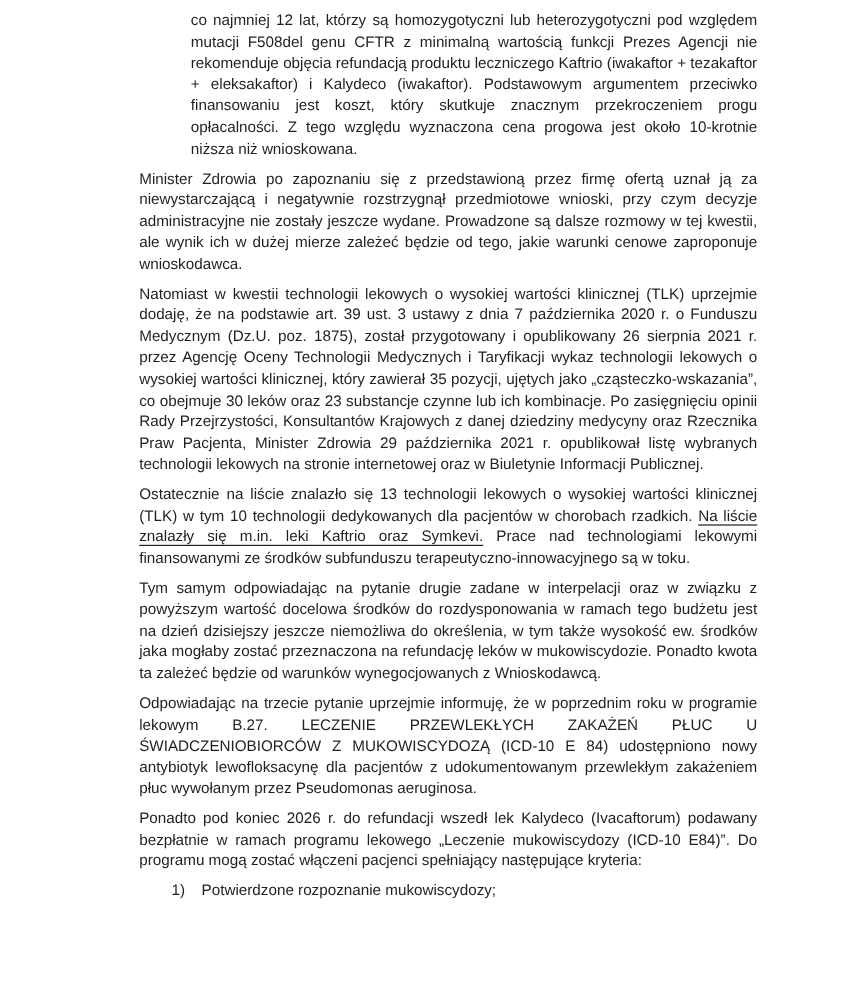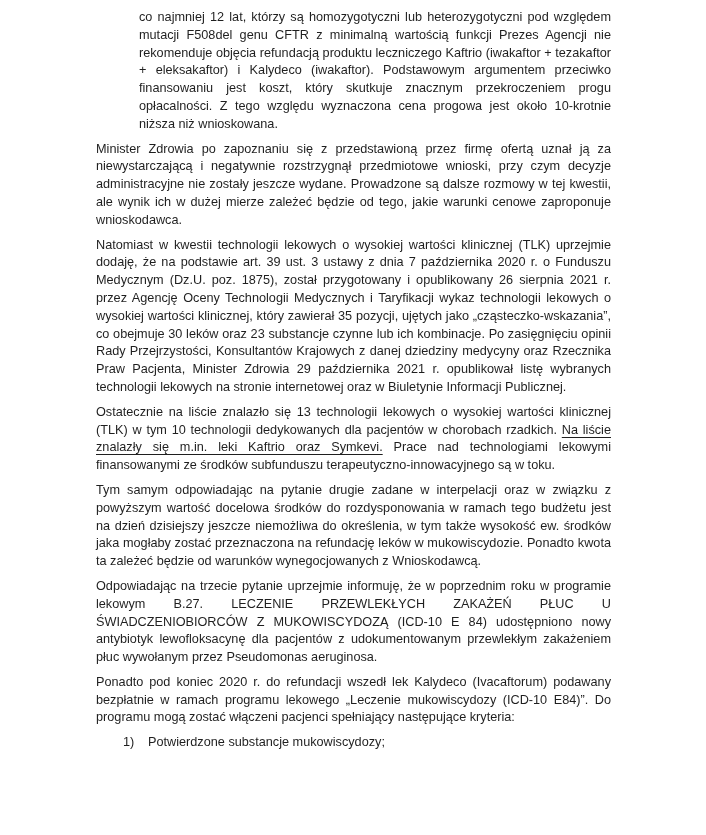--- a/index.html
+++ b/index.html
@@ -11,21 +11,21 @@
   .page {
     position: relative;
     width: 706px;
     height: 835px;
     background: #ffffff;
     overflow: hidden;
     font-family: "Liberation Sans", sans-serif;
   }
   .content {
     position: absolute;
-    left: 96px;
+    left: 116px;
     top: 9px;
     width: 515px;
     color: #1f1f1f;
     font-size: 12.7px;
     line-height: 17.8px;
     text-align: justify;
   }
   p.para {
     margin: 0 0 7px 0;
     padding: 0;
@@ -59,22 +59,22 @@
 
 <div class="page" style="background: rgb(255, 255, 255);">
   <div class="content" style="color: rgb(31, 31, 31);">
     <div>
         <p class="para indented"><span>co najmniej 12 lat, którzy są homozygotyczni lub heterozygotyczni pod względem mutacji F508del genu CFTR z minimalną wartością funkcji Prezes Agencji nie rekomenduje objęcia refundacją produktu leczniczego Kaftrio (iwakaftor + tezakaftor + eleksakaftor) i Kalydeco (iwakaftor). Podstawowym argumentem przeciwko finansowaniu jest koszt, który skutkuje znacznym przekroczeniem progu opłacalności. Z tego względu wyznaczona cena progowa jest około 10-krotnie niższa niż wnioskowana.</span></p>
         <p class="para"><span>Minister Zdrowia po zapoznaniu się z przedstawioną przez firmę ofertą uznał ją za niewystarczającą i negatywnie rozstrzygnął przedmiotowe wnioski, przy czym decyzje administracyjne nie zostały jeszcze wydane. Prowadzone są dalsze rozmowy w tej kwestii, ale wynik ich w dużej mierze zależeć będzie od tego, jakie warunki cenowe zaproponuje wnioskodawca.</span></p>
         <p class="para"><span>Natomiast w kwestii technologii lekowych o wysokiej wartości klinicznej (TLK) uprzejmie dodaję, że na podstawie art. 39 ust. 3 ustawy z dnia 7 października 2020 r. o Funduszu Medycznym (Dz.U. poz. 1875), został przygotowany i opublikowany 26 sierpnia 2021 r. przez Agencję Oceny Technologii Medycznych i Taryfikacji wykaz technologii lekowych o wysokiej wartości klinicznej, który zawierał 35 pozycji, ujętych jako „cząsteczko-wskazania”, co obejmuje 30 leków oraz 23 substancje czynne lub ich kombinacje. Po zasięgnięciu opinii Rady Przejrzystości, Konsultantów Krajowych z danej dziedziny medycyny oraz Rzecznika Praw Pacjenta, Minister Zdrowia 29 października 2021 r. opublikował listę wybranych technologii lekowych na stronie internetowej oraz w Biuletynie Informacji Publicznej.</span></p>
         <p class="para"><span>Ostatecznie na liście znalazło się 13 technologii lekowych o wysokiej wartości klinicznej (TLK) w tym 10 technologii dedykowanych dla pacjentów w chorobach rzadkich. </span><span class="underline">Na liście znalazły się m.in. leki Kaftrio oraz Symkevi.</span><span> Prace nad technologiami lekowymi finansowanymi ze środków subfunduszu terapeutyczno-innowacyjnego są w toku.</span></p>
         <p class="para"><span>Tym samym odpowiadając na pytanie drugie zadane w interpelacji oraz w związku z powyższym wartość docelowa środków do rozdysponowania w ramach tego budżetu jest na dzień dzisiejszy jeszcze niemożliwa do określenia, w tym także wysokość ew. środków jaka mogłaby zostać przeznaczona na refundację leków w mukowiscydozie. Ponadto kwota ta zależeć będzie od warunków wynegocjowanych z Wnioskodawcą.</span></p>
         <p class="para"><span>Odpowiadając na trzecie pytanie uprzejmie informuję, że w poprzednim roku w programie lekowym B.27. LECZENIE PRZEWLEKŁYCH ZAKAŻEŃ PŁUC U ŚWIADCZENIOBIORCÓW Z MUKOWISCYDOZĄ (ICD-10 E 84) udostępniono nowy antybiotyk lewofloksacynę dla pacjentów z udokumentowanym przewlekłym zakażeniem płuc wywołanym przez Pseudomonas aeruginosa.</span></p>
-        <p class="para"><span>Ponadto pod koniec 2020 r. do refundacji wszedł lek Kalydeco (Ivacaftorum) podawany bezpłatnie w ramach programu lekowego „Leczenie mukowiscydozy (ICD-10 E84)”. Do programu mogą zostać włączeni pacjenci spełniający następujące kryteria:</span></p>
+        <p class="para"><span>Ponadto pod koniec 2026 r. do refundacji wszedł lek Kalydeco (Ivacaftorum) podawany bezpłatnie w ramach programu lekowego „Leczenie mukowiscydozy (ICD-10 E84)”. Do programu mogą zostać włączeni pacjenci spełniający następujące kryteria:</span></p>
       </div>
     <div class="doc-list">
         <div class="list-item">
           <span class="list-marker">1)</span>
-          <span class="list-text">Potwierdzone substancje mukowiscydozy;</span>
+          <span class="list-text">Potwierdzone rozpoznanie mukowiscydozy;</span>
         </div>
       </div>
   </div>
 </div>
 
 </body></html>

